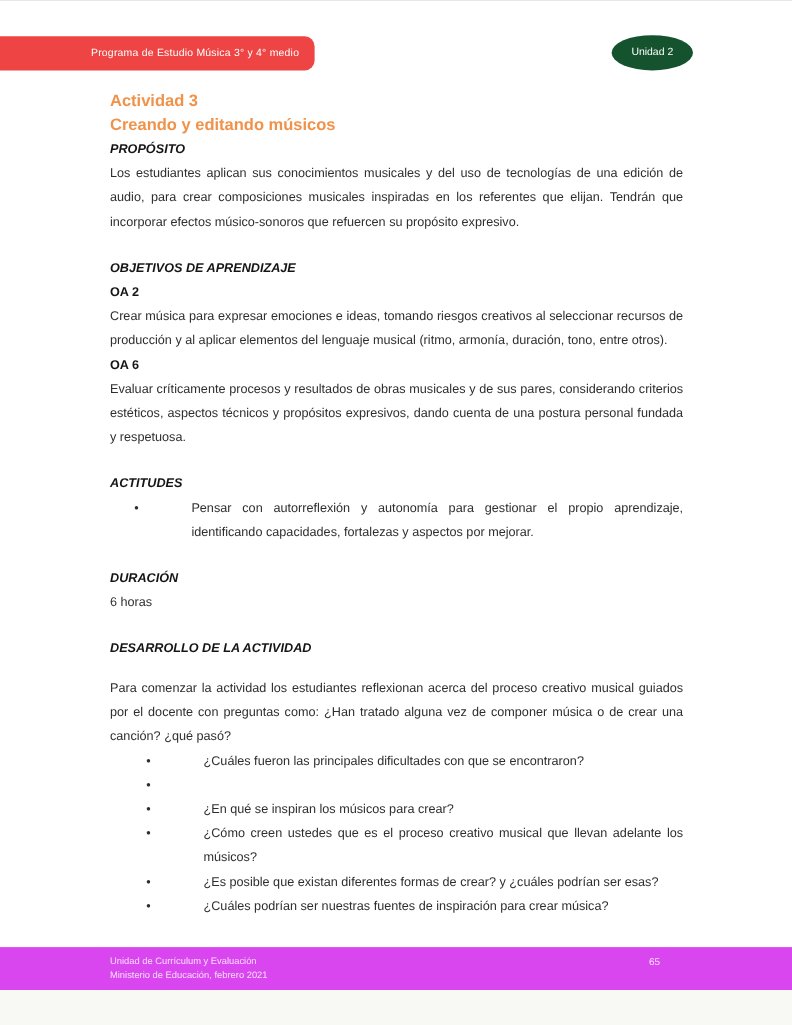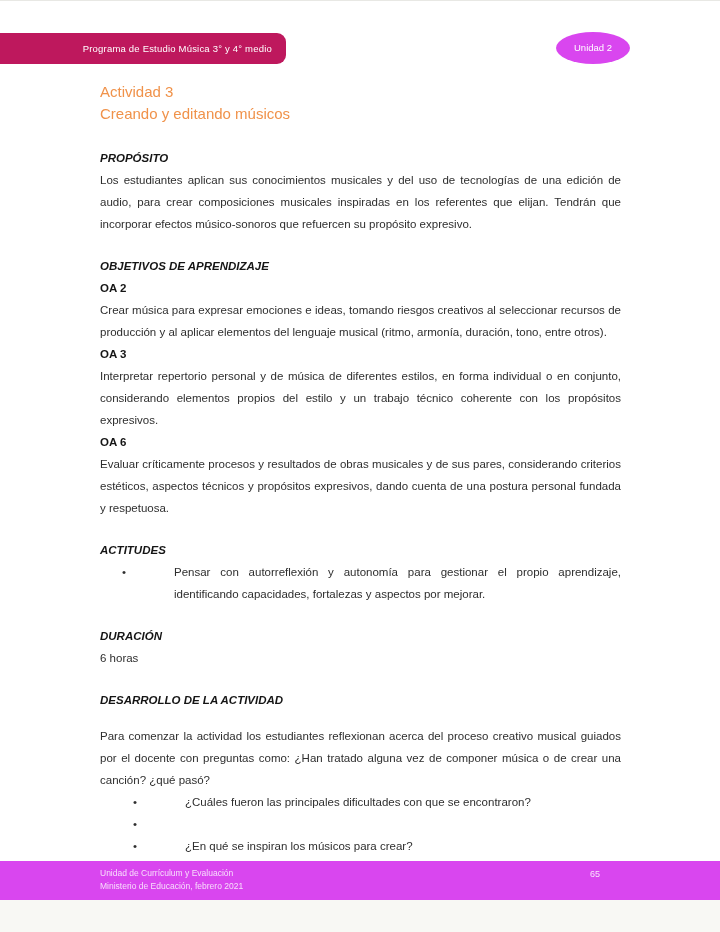--- a/index.html
+++ b/index.html
@@ -22,56 +22,55 @@
     height: 932px;
     background: #FFFFFF;
   }
   
   .program-badge {
     position: absolute;
     top: 32px;
     left: 0;
     width: 286px;
     height: 31px;
-    background: #be185d;
+    background: #ef4444;
     border-radius: 0 9px 9px 0;
     color: #FFFFFF;
     font-size: 9.5px;
     line-height: 31px;
     text-align: right;
     padding-right: 14px;
     box-sizing: border-box;
     letter-spacing: 0.2px;
   }
   .unit-badge {
     position: absolute;
     top: 31px;
     left: 556px;
     width: 74px;
     height: 32px;
-    background: #d946ef;
+    background: #14532d;
     border-radius: 50%;
     color: #FFFFFF;
     font-size: 9.5px;
     line-height: 32px;
     text-align: center;
   }
   
   .content {
     position: absolute;
     top: 80px;
     left: 100px;
     width: 521px;
   }
   .doc-title {
     color: #F0924A;
-    font-weight: normal;
+    font-weight: bold;
     font-size: 15px;
     line-height: 22px;
-    margin-bottom: 22px;
   }
   .section-heading {
     font-weight: bold;
     color: #151515;
     font-size: 11.5px;
     line-height: 22px;
     margin: 0;
     font-style: italic;
   }
   .body-text {
@@ -164,24 +163,20 @@
     <p class="body-text">Los estudiantes aplican sus conocimientos musicales y del uso de tecnologías de una edición de audio, para crear composiciones musicales inspiradas en los referentes que elijan. Tendrán que incorporar efectos músico-sonoros que refuercen su propósito expresivo.</p>
 
     <div class="spacer-lg"></div>
 
     <h3 class="section-heading">OBJETIVOS DE APRENDIZAJE</h3>
     <div>
       <div class="oa-label">OA 2</div>
       <p class="body-text">Crear música para expresar emociones e ideas, tomando riesgos creativos al seleccionar recursos de producción y al aplicar elementos del lenguaje musical (ritmo, armonía, duración, tono, entre otros).</p>
     </div>
     <div>
-      <div class="oa-label">OA 3</div>
-      <p class="body-text">Interpretar repertorio personal y de música de diferentes estilos, en forma individual o en conjunto, considerando elementos propios del estilo y un trabajo técnico coherente con los propósitos expresivos.</p>
-    </div>
-    <div>
       <div class="oa-label">OA 6</div>
       <p class="body-text">Evaluar críticamente procesos y resultados de obras musicales y de sus pares, considerando criterios estéticos, aspectos técnicos y propósitos expresivos, dando cuenta de una postura personal fundada y respetuosa.</p>
     </div>
 
     <div class="spacer-lg"></div>
 
     <h3 class="section-heading">ACTITUDES</h3>
     <ul class="bullets actitudes">
       <li>
         <span class="dot">•</span>

